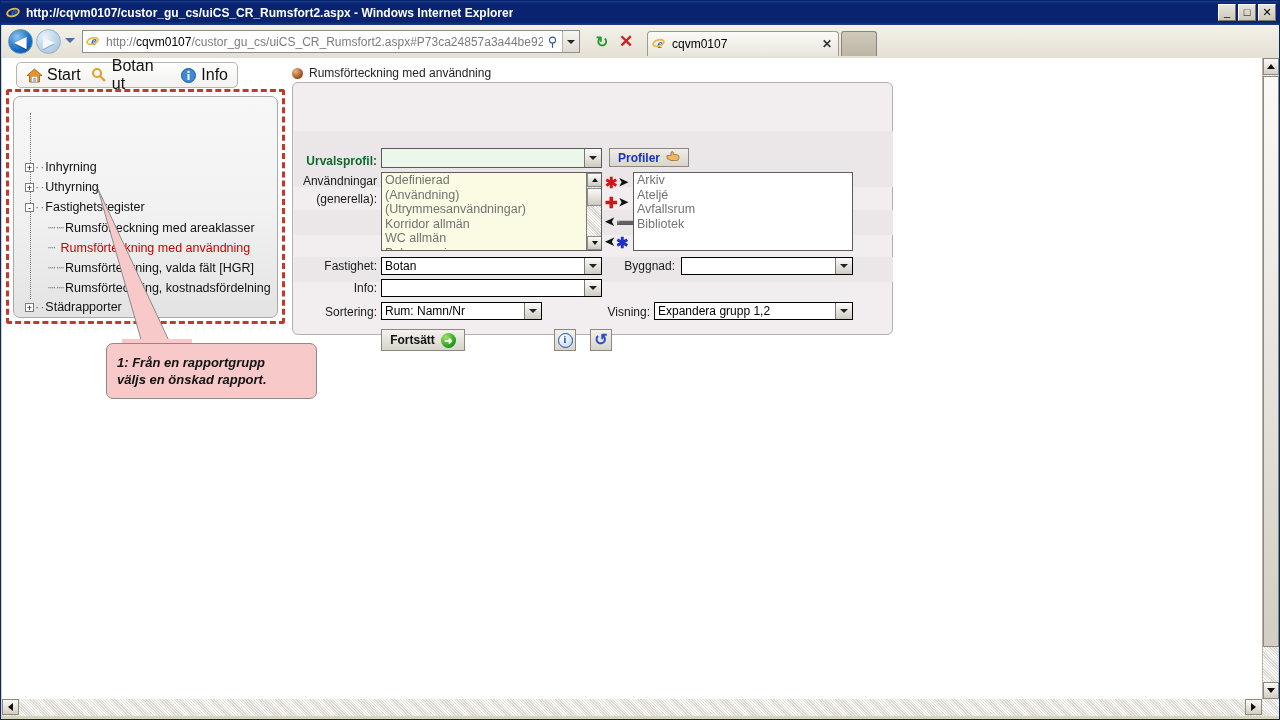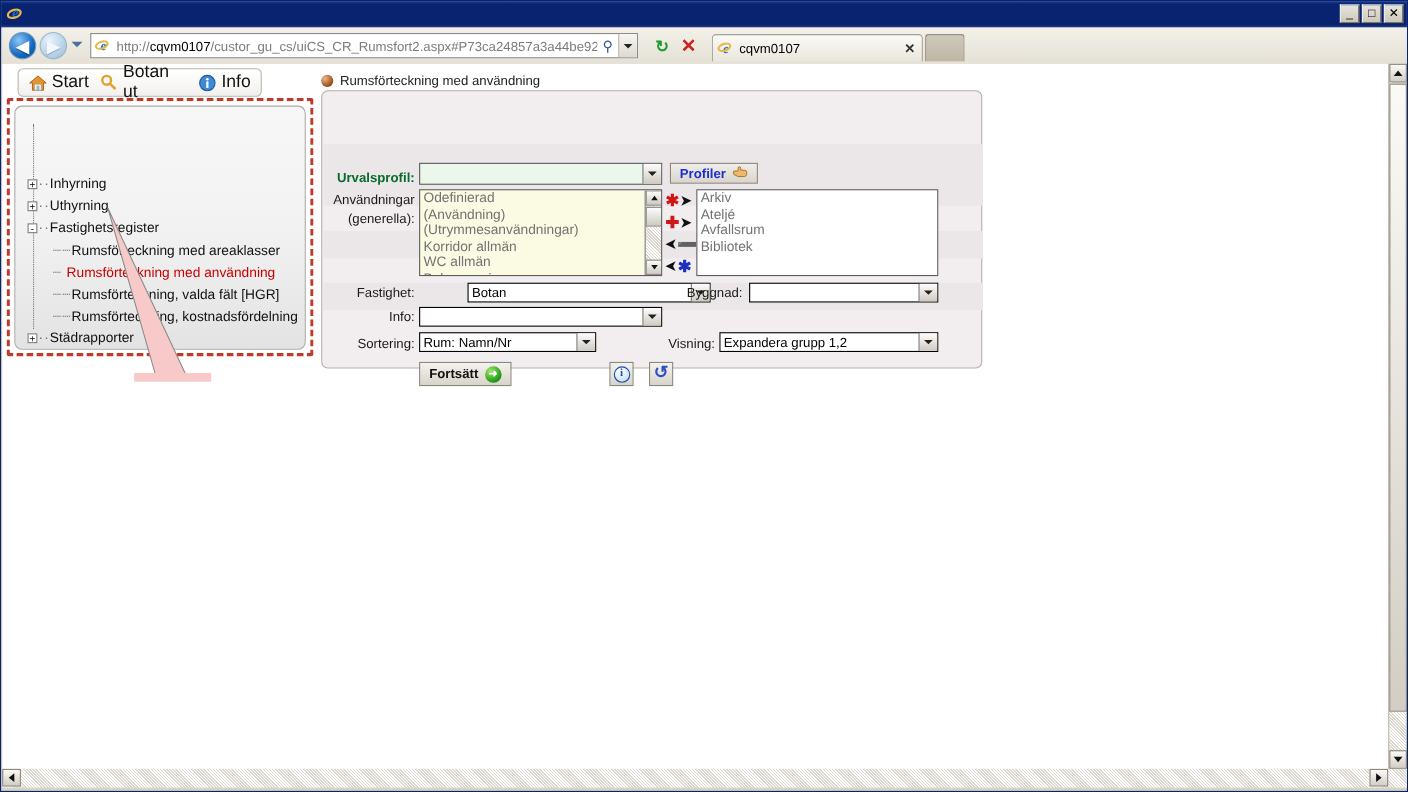--- a/index.html
+++ b/index.html
@@ -253,20 +253,21 @@
 </head>
 <body>
 
 <div id="window">
 
   <div id="titlebar">
     <div class="ie-ico">
       <div class="ieglyph">e</div>
         <div class="iering"></div>
     </div>
+    <div class="title-text">http://cqvm0107/custor_gu_cs/uiCS_CR_Rumsfort2.aspx - Windows Internet Explorer</div>
     <div id="wctl">
       <div class="wbtn">_</div>
       <div class="wbtn">□</div>
       <div class="wbtn">✕</div>
     </div>
   </div>
 
   <div id="navbar">
     <div class="navbtn-circ" id="backbtn">
       <div class="arrow-glyph">◀</div>
@@ -379,20 +380,24 @@
 
       <div class="tnode" style="left:11px; top:203px;">
         <span class="plus">+</span><span class="dots">··</span><span>Städrapporter</span>
       </div>
     </div>
 
     <svg id="calloutTail">
       <polygon points="96,131 140,285 168,285" fill="#f8c9c9" stroke="#8b8b8b" stroke-width="1"></polygon>
       <rect x="120" y="281" width="70" height="8" fill="#f8c9c9" stroke="none"></rect>
     </svg>
+    <div id="callout">
+      <div class="cl">1: Från en rapportgrupp</div>
+      <div class="cl">väljs en önskad rapport.</div>
+    </div>
 
     <div id="formtitle">
       <div class="ball"></div>
       <div class="t">Rumsförteckning med användning</div>
     </div>
 
     <div id="formpanel">
       <div class="band" style="top:48px; height:56px;"></div>
       <div class="band" style="top:127px; height:25px;"></div>
       <div class="band" style="top:174px; height:25px;"></div>
@@ -456,21 +461,21 @@
     </div>
 
     <div class="listbox" style="left:631px; top:114px; width:220px; height:79px;">
       <div class="li">Arkiv</div>
       <div class="li">Ateljé</div>
       <div class="li">Avfallsrum</div>
       <div class="li">Bibliotek</div>
     </div>
 
     <div class="flabel" style="left:292px; top:201px; width:83px;">Fastighet:</div>
-    <div class="combo" style="left:379px; top:199px; width:221px; height:18px;margin-left:44px;">
+    <div class="combo" style="left:379px; top:199px; width:221px; height:18px;">
       <div class="val">Botan</div>
       <div class="btn">
           <div class="tri-down"></div>
         </div>
     </div>
     <div class="flabel" style="left:605px; top:201px; width:68px;">Byggnad:</div>
     <div class="combo" style="left:679px; top:199px; width:172px; height:18px;">
       <div class="val"></div>
       <div class="btn">
           <div class="tri-down"></div>

